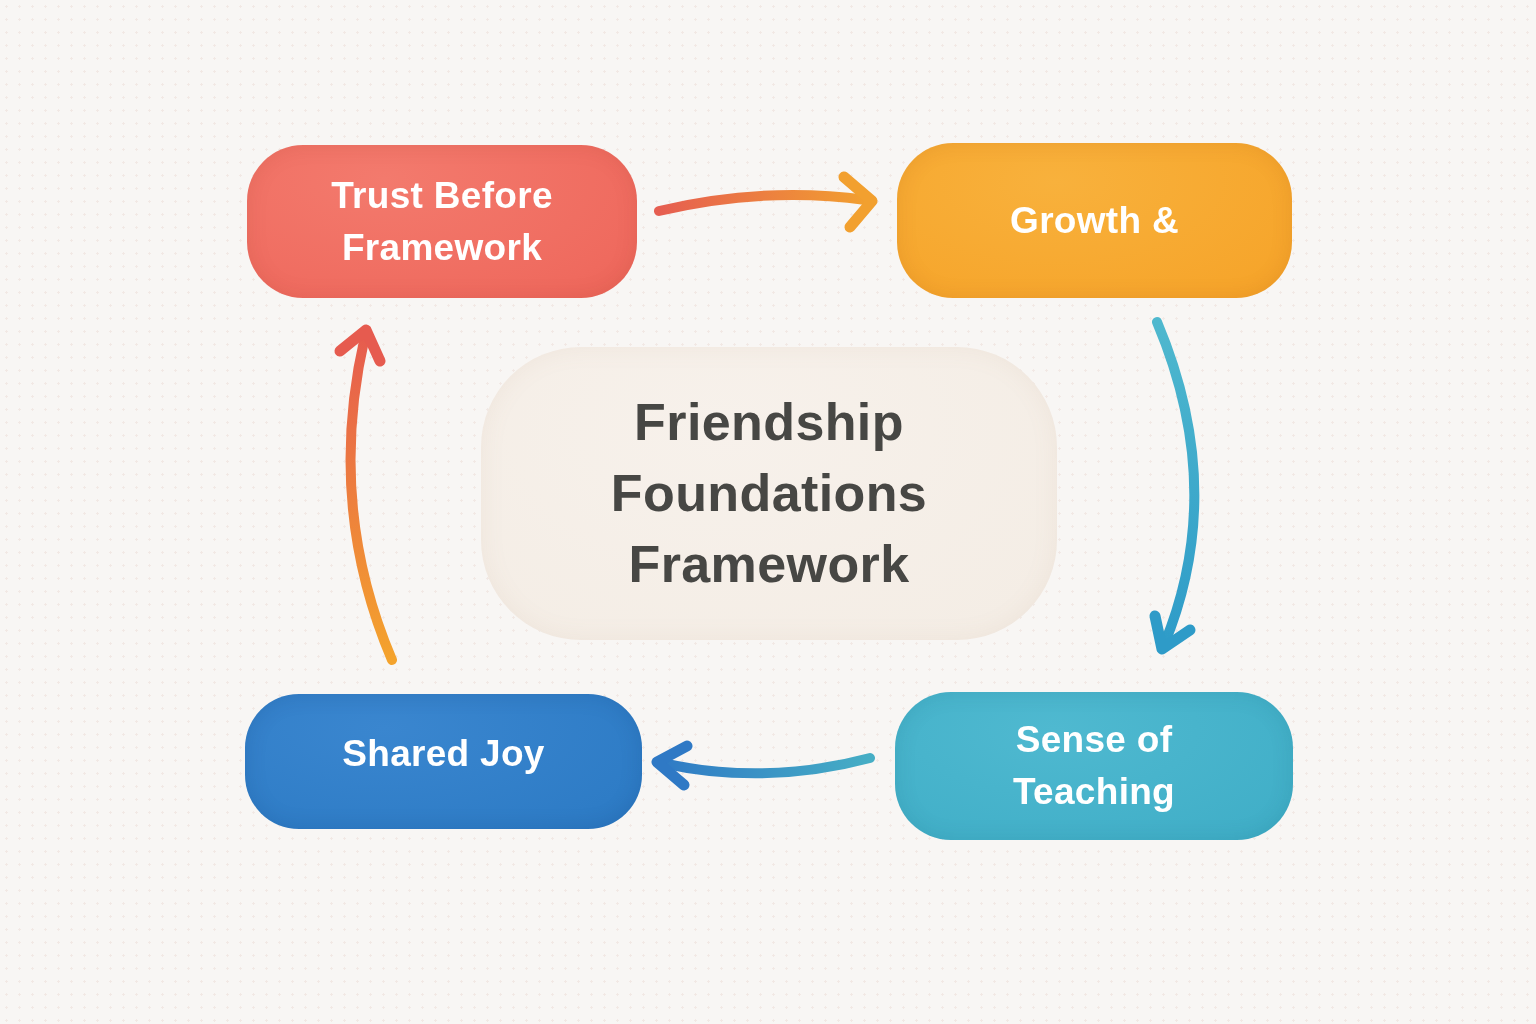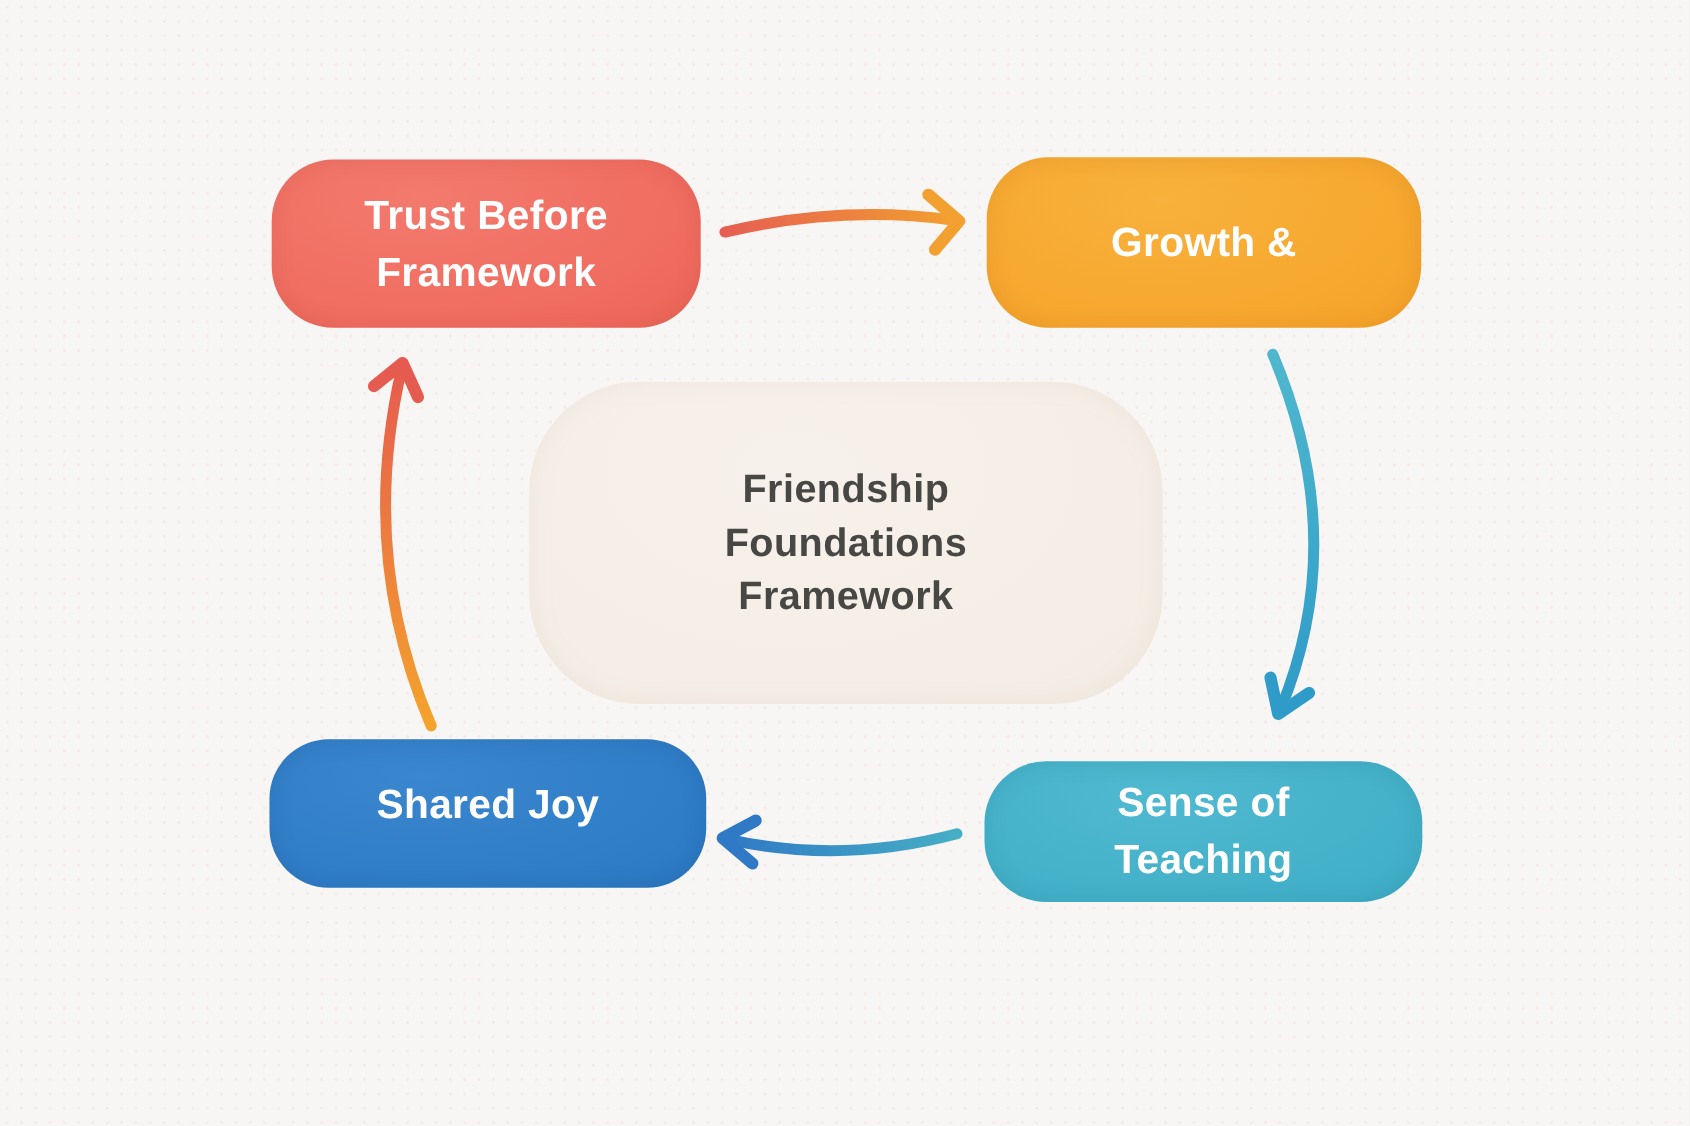--- a/index.html
+++ b/index.html
@@ -42,47 +42,47 @@
     left: 247px; top: 145px; width: 390px; height: 153px;
     border-radius: 56px;
     background: radial-gradient(130% 160% at 35% 22%, #F37A6D 0%, #EF6A5E 55%, #E55A4C 100%);
   }
   .node-growth {
     left: 897px; top: 143px; width: 395px; height: 155px;
     border-radius: 56px;
     background: radial-gradient(130% 160% at 40% 25%, #F8B13C 0%, #F6A52B 55%, #EF991C 100%);
   }
   .node-belonging {
-    left: 895px; top: 692px; width: 398px; height: 128px;
+    left: 895px; top: 692px; width: 398px; height: 148px;
     border-radius: 56px;
     background: radial-gradient(130% 160% at 40% 25%, #4FB9D0 0%, #41AFC8 55%, #339EBA 100%);
     box-shadow: inset 0 0 22px rgba(10,70,90,0.12);
   }
   .node-joy {
-    left: 245px; top: 672px; width: 397px; height: 135px;
+    left: 245px; top: 694px; width: 397px; height: 135px;
     border-radius: 54px;
     padding-bottom: 16px;
     box-sizing: border-box;
     background: radial-gradient(130% 160% at 35% 25%, #3A86CF 0%, #2E7CC6 55%, #266FB6 100%);
     box-shadow: inset 0 0 22px rgba(10,40,90,0.14);
   }
   .center-card {
     position: absolute;
     left: 481px; top: 347px; width: 576px; height: 293px;
     border-radius: 100px;
     display: flex;
     flex-direction: column;
     align-items: center;
     justify-content: center;
     background: radial-gradient(120% 150% at 42% 28%, #F7F1EB 0%, #F4EDE5 60%, #EFE6DC 100%);
     box-shadow: inset 0 0 26px rgba(160,130,100,0.08);
   }
   .center-card .title-line {
     color: #474744;
-    font-size: 36px;
+    font-size: 52px;
     font-weight: 600;
     line-height: 1.36;
     letter-spacing: 0.4px;
     text-align: center;
   }
 </style>
 </head>
 <body>
 
 <div class="canvas">

